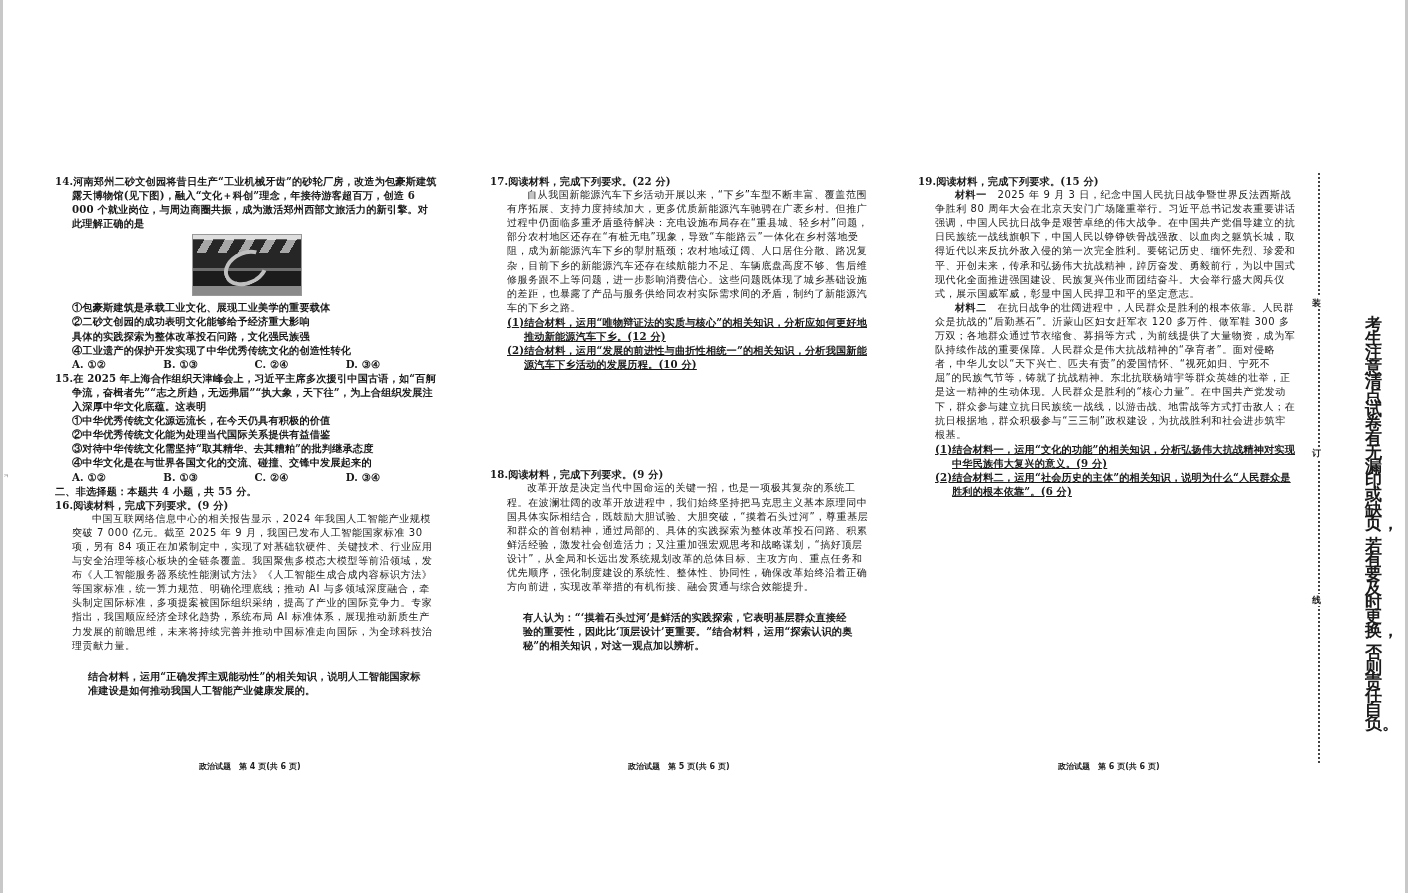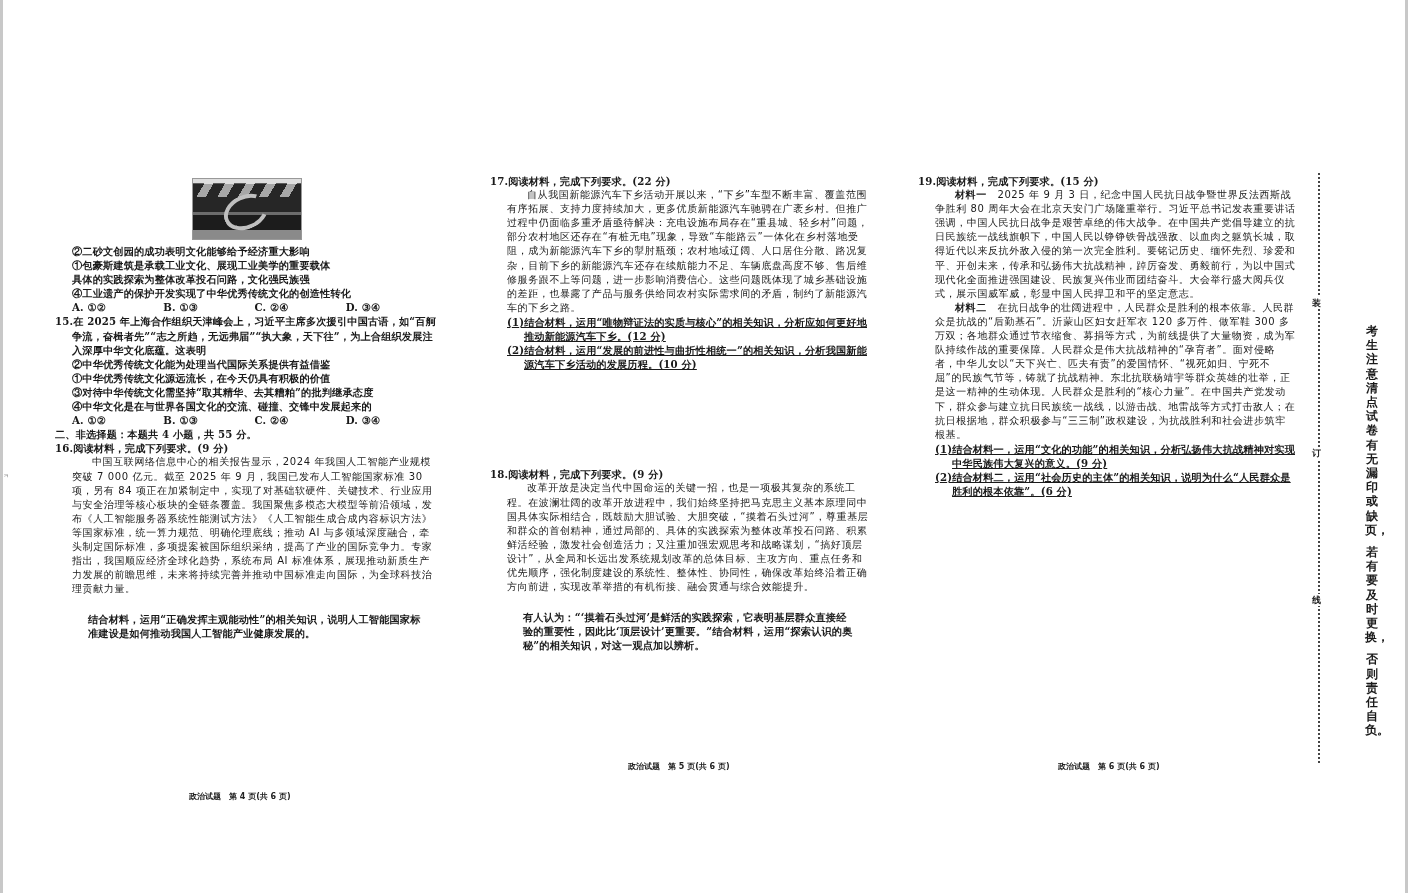--- a/index.html
+++ b/index.html
@@ -22,57 +22,58 @@
   .choices { display: flex; padding-left: 17px; margin: 0; align-items: center; }
   .choices span { width: 94px; }
   .sub { margin: 0; padding-left: 34px; text-indent: -17px; text-decoration: underline; }
   .section { margin: 0; }
   .photo-wrap { margin: 4px 0 4px 137px; width: 110px; height: 62px; }
   .photo { width: 110px; height: 62px; background: linear-gradient(180deg, #dedede 0 8%, #262626 8% 55%, #6c6c6c 55% 60%, #1c1c1c 60% 85%, #8a8a8a 85% 100%); position: relative; overflow: hidden; border: 1px solid #999; box-sizing: border-box; }
   .photo .arch { position: absolute; left: 30px; top: 16px; width: 38px; height: 26px; border: 4px solid #bfbfbf; border-radius: 50%; border-right-color: transparent; transform: rotate(-25deg); }
   .photo .roof { position: absolute; top: 4px; left: 0; width: 110px; height: 14px;
      background: repeating-linear-gradient(120deg, #262626 0 10px, #dedede 10px 18px); opacity: .7; }
   .footer { position: absolute; top: 761px; font-size: 8px; font-weight: bold; font-family: "DejaVu Sans", "Liberation Sans", sans-serif; color: #222; }
-  .footer-1 { left: 189px; margin-top: 30px; }
+  .footer-1 { left: 199px; }
   .footer-2 { left: 628px; }
   .footer-3 { left: 1058px; text-align: right; }
   .binding-line { position: absolute; left: 1318px; top: 173px; height: 590px; border-left: 2px dotted #444; }
   .binding-mark { position: absolute; left: 1312px; font-size: 9px; font-weight: bold; background: #fff; line-height: 12px; font-family: "DejaVu Sans", "Liberation Sans", sans-serif; }
-  .notice { position: absolute; left: 1365px; top: 324px; width: 14px; font-size: 12px; line-height: 14.2px; font-weight: bold; font-family: "DejaVu Sans", "Liberation Sans", sans-serif; word-break: break-all; text-align: center; }
+  .notice { position: absolute; left: 1365px; top: 317px; width: 14px; font-size: 17px; line-height: 14.2px; font-weight: bold; font-family: "DejaVu Sans", "Liberation Sans", sans-serif; word-break: break-all; text-align: center; }
   .notice .pgap { display: block; height: 8px; }
   .stray-mark { position: absolute; left: 3px; top: 472px; font-size: 6px; color: #555; }
 </style>
 </head>
 <body>
 
 <div class="edge-left"></div>
 <div class="edge-right"></div>
 <span class="stray-mark">ㅋ</span>
 
 <div class="col col-1">
+  <p class="q-head"><span>14.</span><span>河南郑州二砂文创园将昔日生产“工业机械牙齿”的砂轮厂房，改造为包豪斯建筑露天博物馆(见下图)，融入“文化＋科创”理念，年接待游客超百万，创造 6 000 个就业岗位，与周边商圈共振，成为激活郑州西部文旅活力的新引擎。对此理解正确的是</span></p>
   <div class="photo-wrap">
     <div class="photo">
       <div class="roof"></div>
       <div class="arch"></div>
     </div>
   </div>
+  <p class="opt">①包豪斯建筑是承载工业文化、展现工业美学的重要载体</p>
   <p class="opt">②二砂文创园的成功表明文化能够给予经济重大影响</p>
-  <p class="opt">①包豪斯建筑是承载工业文化、展现工业美学的重要载体</p>
   <p class="opt">具体的实践探索为整体改革投石问路，文化强民族强</p>
   <p class="opt">④工业遗产的保护开发实现了中华优秀传统文化的创造性转化</p>
   <div class="choices">
     <span>A. ①②</span>
     <span>B. ①③</span>
     <span>C. ②④</span>
     <span>D. ③④</span>
   </div>
 
   <p class="q-head"><span>15.</span><span>在 2025 年上海合作组织天津峰会上，习近平主席多次援引中国古语，如“百舸争流，奋楫者先”“志之所趋，无远弗届”“执大象，天下往”，为上合组织发展注入深厚中华文化底蕴。这表明</span></p>
+  <p class="opt">①中华优秀传统文化源远流长，在今天仍具有积极的价值</p>
   <p class="opt">②中华优秀传统文化能为处理当代国际关系提供有益借鉴</p>
-  <p class="opt">①中华优秀传统文化源远流长，在今天仍具有积极的价值</p>
   <p class="opt">③对待中华传统文化需坚持“取其精华、去其糟粕”的批判继承态度</p>
   <p class="opt">④中华文化是在与世界各国文化的交流、碰撞、交锋中发展起来的</p>
   <div class="choices">
     <span>A. ①②</span>
     <span>B. ①③</span>
     <span>C. ②④</span>
     <span>D. ③④</span>
   </div>
 
   <p class="section">二、非选择题：本题共 4 小题，共 55 分。</p>

